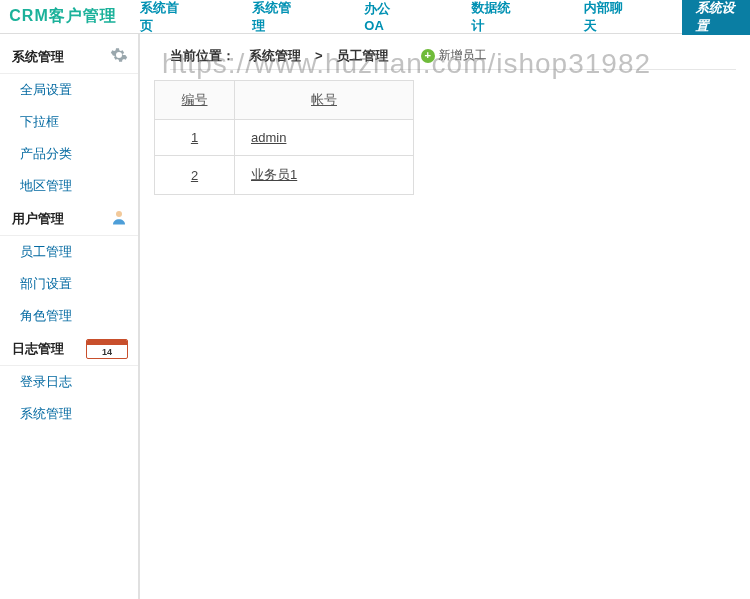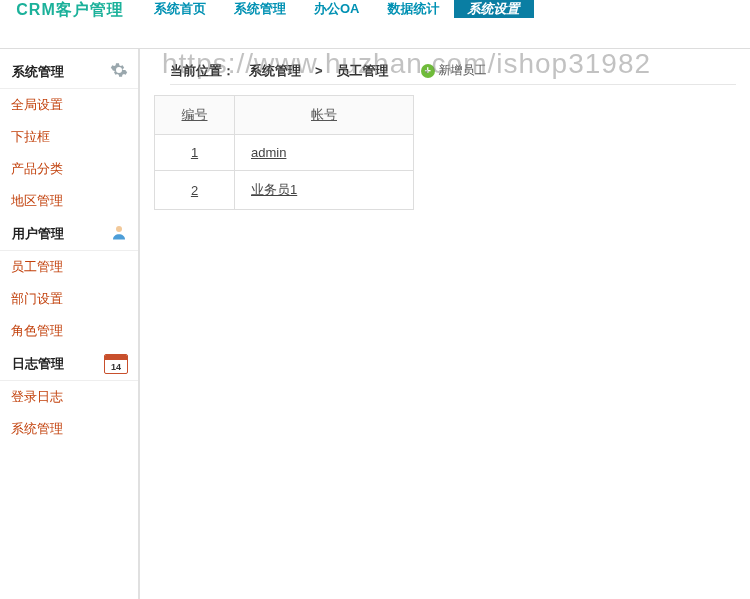--- a/index.html
+++ b/index.html
@@ -1,32 +1,32 @@
 <!DOCTYPE html>
 <html><head>
   <meta charset="utf-8">
   <style>
     * { margin: 0; padding: 0; box-sizing: border-box; }
     body { font-family: "Microsoft YaHei", SimSun, Arial, sans-serif; font-size: 13px; color: #333; background: #fff; width: 750px; height: 599px; overflow: hidden; position: relative; }
     
-    .topbar { height: 49px; display: flex; align-items: flex-start; border-bottom: 1px solid #ddd; }
+    .topbar { height: 34px; display: flex; align-items: center; border-bottom: 1px solid #ddd; }
     .brand { width: 140px; display: flex; align-items: center; justify-content: center; color: #1bb19a; font-size: 16px; font-weight: bold; letter-spacing: 1px; }
-    .topnav { display: flex; align-items: stretch; }
+    .topnav { display: flex; align-items: stretch; gap: 44px; }
     .topnav-item { padding: 0 14px; display: flex; align-items: center; color: #0091b3; font-size: 13px; cursor: pointer; font-weight: bold; }
     .topnav-item.active { background: #0a7ea3; color: #fff; font-style: italic; }
     
     .main { display: flex; height: calc(100% - 34px); }
     
     .sidebar { width: 140px; border-right: 2px solid #e0e0e0; background: #fff; padding-top: 6px; }
     .side-group-header { height: 34px; display: flex; align-items: center; justify-content: space-between; padding: 0 10px 0 12px; font-weight: bold; color: #222; font-size: 13px; border-bottom: 1px solid #eee; }
-    .side-item { height: 32px; display: flex; align-items: center; padding-left: 11px; color: #c2410c; font-size: 13px; cursor: pointer; }
+    .side-item { height: 32px; display: flex; align-items: center; padding-left: 20px; color: #0369a1; font-size: 13px; cursor: pointer; }
     
     .gear-icon svg { width: 18px; height: 18px; }
     .user-icon svg { width: 18px; height: 18px; }
-    .cal-icon { width: 24px; height: 20px; background: #fff; border: 1px solid #c84f2c; border-radius: 2px; position: relative; font-size: 9px; display:flex; align-items:flex-end; justify-content:center; color:#333; font-weight:bold; padding-bottom:1px;}
+    .cal-icon { width: 42px; height: 20px; background: #fff; border: 1px solid #c84f2c; border-radius: 2px; position: relative; font-size: 9px; display:flex; align-items:flex-end; justify-content:center; color:#333; font-weight:bold; padding-bottom:1px;}
     .cal-icon::before { content:""; position:absolute; top:0; left:0; right:0; height:5px; background:#c84f2c; border-radius:1px 1px 0 0;}
     
     .content { flex: 1; padding: 8px 14px; position: relative; }
     .breadcrumb-bar { display: flex; align-items: center; gap: 14px; font-size: 13px; color: #333; height: 28px; border-bottom: 1px solid #e6e6e6; margin-bottom: 10px; margin-left: 16px; }
     .bc-label { font-weight: bold; }
     .bc-sep { color: #333; font-weight: bold; }
     .bc-link { color: #333; font-weight: bold; }
     .add-action { display: flex; align-items: center; gap: 4px; margin-left: 18px; color: #555; cursor: pointer; font-size: 12px; }
     .add-icon { width: 14px; height: 14px; border-radius: 50%; background: #6fbb3a; color: #fff; display:flex; align-items:center; justify-content:center; font-size:11px; font-weight:bold; line-height:1;}
     
@@ -40,20 +40,21 @@
 </head>
 <body>
 
 <div class="topbar">
   <div class="brand">CRM客户管理</div>
   <div class="topnav">
     <div class="topnav-item">系统首页</div>
     <div class="topnav-item">系统管理</div>
     <div class="topnav-item">办公OA</div>
     <div class="topnav-item">数据统计</div>
+    <div class="topnav-item">内部聊天</div>
     <div class="topnav-item active">系统设置</div>
   </div>
 </div>
 
 <div class="main">
   <div class="sidebar">
 
     <div class="side-group-header">
       <span>系统管理</span>
       <span class="gear-icon">

